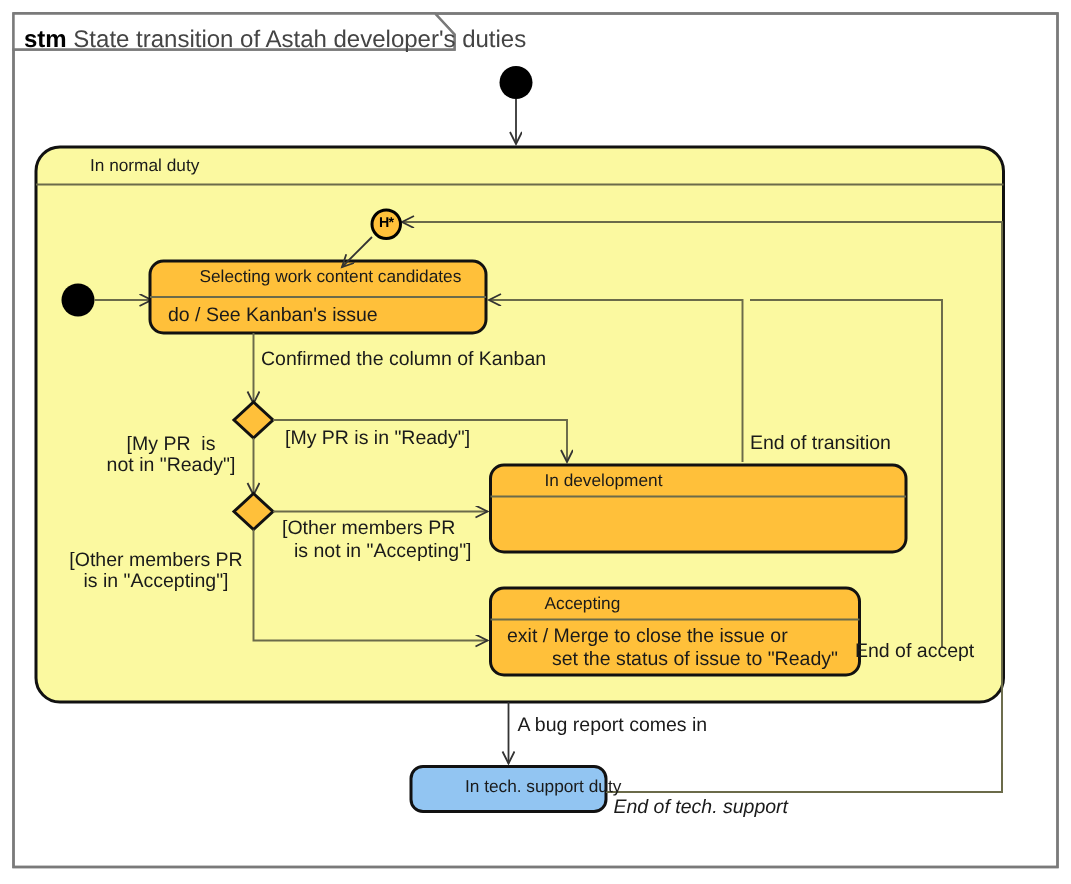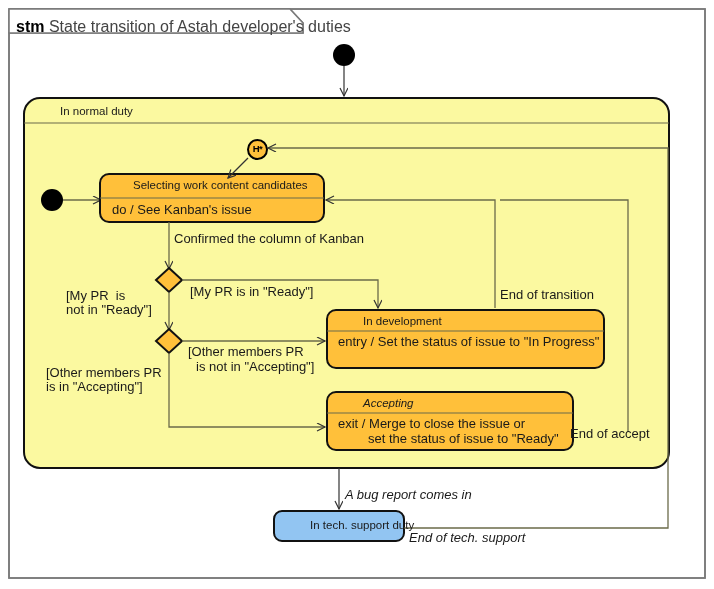--- a/index.html
+++ b/index.html
@@ -1,20 +1,20 @@
 <!DOCTYPE html>
 <html><head>
 <meta charset="utf-8">
 <style>
   html,body{margin:0;padding:0;background:#ffffff;}
   body{font-family:"Liberation Sans","DejaVu Sans",sans-serif;}
   #canvas{position:relative;width:714px;height:589px;background:#ffffff;overflow:hidden;}
   #svg{position:absolute;left:0;top:0;width:714px;height:589px;}
   .lbl{position:absolute;font-size:13px;color:#1a1a1a;line-height:13px;white-space:pre;}
-  .lbl.c{}
+  .lbl.c{text-align:center;}
   .frame-title{position:absolute;left:16px;top:18px;font-size:16px;color:#444;white-space:nowrap;}
   .frame-title b{color:#000;font-weight:bold;}
   .state-title{position:absolute;text-align:left;font-size:11.5px;color:#1a1a1a;white-space:nowrap;padding-left:36px;}
   .hist{position:absolute;width:17px;height:17px;border-radius:50%;background:#FFC03A;border:2px solid #000;
         font-size:9.5px;font-weight:bold;color:#000;text-align:center;line-height:16px;letter-spacing:-0.5px;}
 </style>
 </head>
 <body>
 
 <div id="canvas">
@@ -82,23 +82,22 @@
     <b>stm</b>
     <span>State transition of Astah developer's duties</span>
   </div>
 
   <div class="state-title" style="left:24px;top:105px;width:645px;">In normal duty</div>
 
   <div class="state-title" style="left:100px;top:179px;width:224px;text-align:left;padding-left:12px;box-sizing:border-box;margin-left:21px;">Selecting work content candidates</div>
   <div class="lbl" style="left:112px;top:203px;">do / See Kanban's issue</div>
 
   <div class="state-title" style="left:327px;top:315px;width:223px;">In development</div>
-  <div class="lbl" style="left:338px;top:335px;">entry / Set the status of issue to "In Progress"</div>
 
-  <div class="state-title" style="left:327px;top:397px;width:246px;font-style:italic;">Accepting</div>
+  <div class="state-title" style="left:327px;top:397px;width:246px;">Accepting</div>
   <div class="lbl" style="left:368px;top:432px;">set the status of issue to "Ready"</div>
   <div class="lbl" style="left:338px;top:417px;">exit / Merge to close the issue or</div>
 
   <div class="state-title" style="left:274px;top:519px;width:152px;">In tech. support duty</div>
 
   <div class="lbl" style="left:174px;top:232px;text-align:right;">Confirmed the column of Kanban</div>
 
   <div class="lbl" style="left:190px;top:285px;">[My PR is in "Ready"]</div>
 
   <div class="lbl c" style="left:66px;top:289px;width:96px;">[My PR  is</div>
@@ -107,17 +106,17 @@
   <div class="lbl" style="left:188px;top:345px;">[Other members PR</div>
   <div class="lbl" style="left:196px;top:360px;">is not in "Accepting"]</div>
 
   <div class="lbl c" style="left:46px;top:366px;width:116px;">[Other members PR</div>
   <div class="lbl c" style="left:46px;top:380px;width:116px;">is in "Accepting"]</div>
 
   <div class="lbl" style="left:500px;top:288px;">End of transition</div>
 
   <div class="lbl" style="left:570px;top:427px;">End of accept</div>
 
-  <div class="lbl" style="left:345px;top:488px;font-style:italic;">A bug report comes in</div>
+  <div class="lbl" style="left:345px;top:476px;">A bug report comes in</div>
 
   <div class="lbl" style="left:409px;top:531px;font-style:italic;">End of tech. support</div>
 
 </div>
 
 </body></html>

